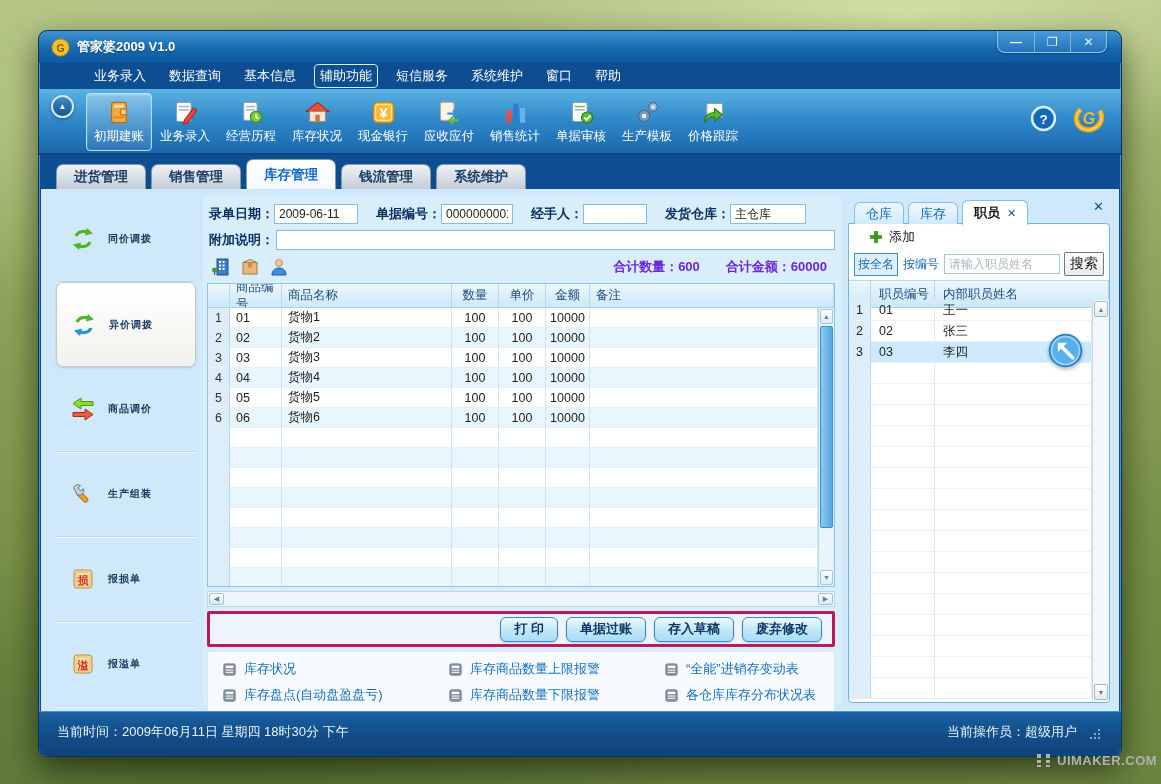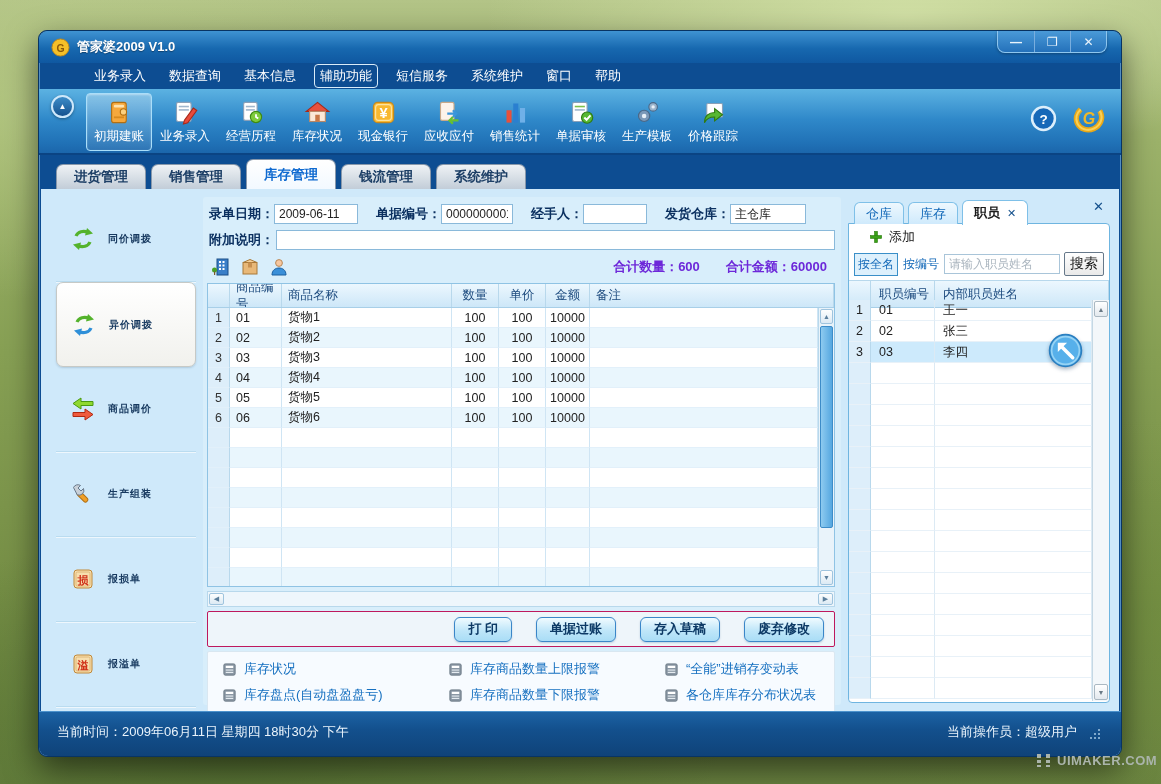--- a/index.html
+++ b/index.html
@@ -110,22 +110,22 @@
   .sb-up{top:1px;} .sb-down{bottom:1px;}
   .sb-thumb { position:absolute; left:1px; right:1px; top:18px; bottom:58px; border-radius:2px;
     background:linear-gradient(90deg,#8ecbf0,#55a7e0); border:1px solid #3d8cc8; }
   .h-scroll { position:relative; margin:4px 6px 0 4px; height:16px; background:#eef6fc;
     border:1px solid #b8d8ec; }
   .hsb-btn { position:absolute; top:1px; bottom:1px; width:15px; background:linear-gradient(#fdfefe,#dceaf4);
     border:1px solid #9fc4de; border-radius:2px; color:#5b7f9c; font-size:7px; display:flex;
     align-items:center; justify-content:center; }
   .hsb-left{left:1px;} .hsb-right{right:1px;}
   
-  .actionsrow { display:flex; align-items:center; justify-content:flex-end; gap:24px;
-    height:36px; margin:4px 6px 0 4px; background:#eef5fa; border:1px solid #be185d;
+  .actionsrow { display:flex; align-items:center; justify-content:flex-end; gap:8px;
+    height:36px; margin:4px 6px 0 4px; background:#eef5fa; border:3px solid #be185d;
     border-radius:2px; padding-right:10px; }
   .act-btn { height:25px; padding:0 13px; border:1px solid #3a86c8; border-radius:6px;
     background:linear-gradient(#f0fbff,#bfe6f9 55%,#a9ddf6); color:#0d3a66; font-size:13px;
     font-weight:bold; font-family:inherit; box-shadow:0 1px 2px rgba(40,90,140,.25); }
   
   .linksarea { margin:4px 6px 0 4px; height:62px; background:#f7fbff; border:1px solid #d9e7f1;
     border-radius:2px; display:grid; grid-template-columns:226px 216px 1fr; grid-auto-rows:1fr;
     align-items:center; padding:4px 0 4px 14px; }
   .link-item { display:flex; align-items:center; gap:7px; }
   .link-ic { width:15px; height:15px; flex:0 0 auto; }

